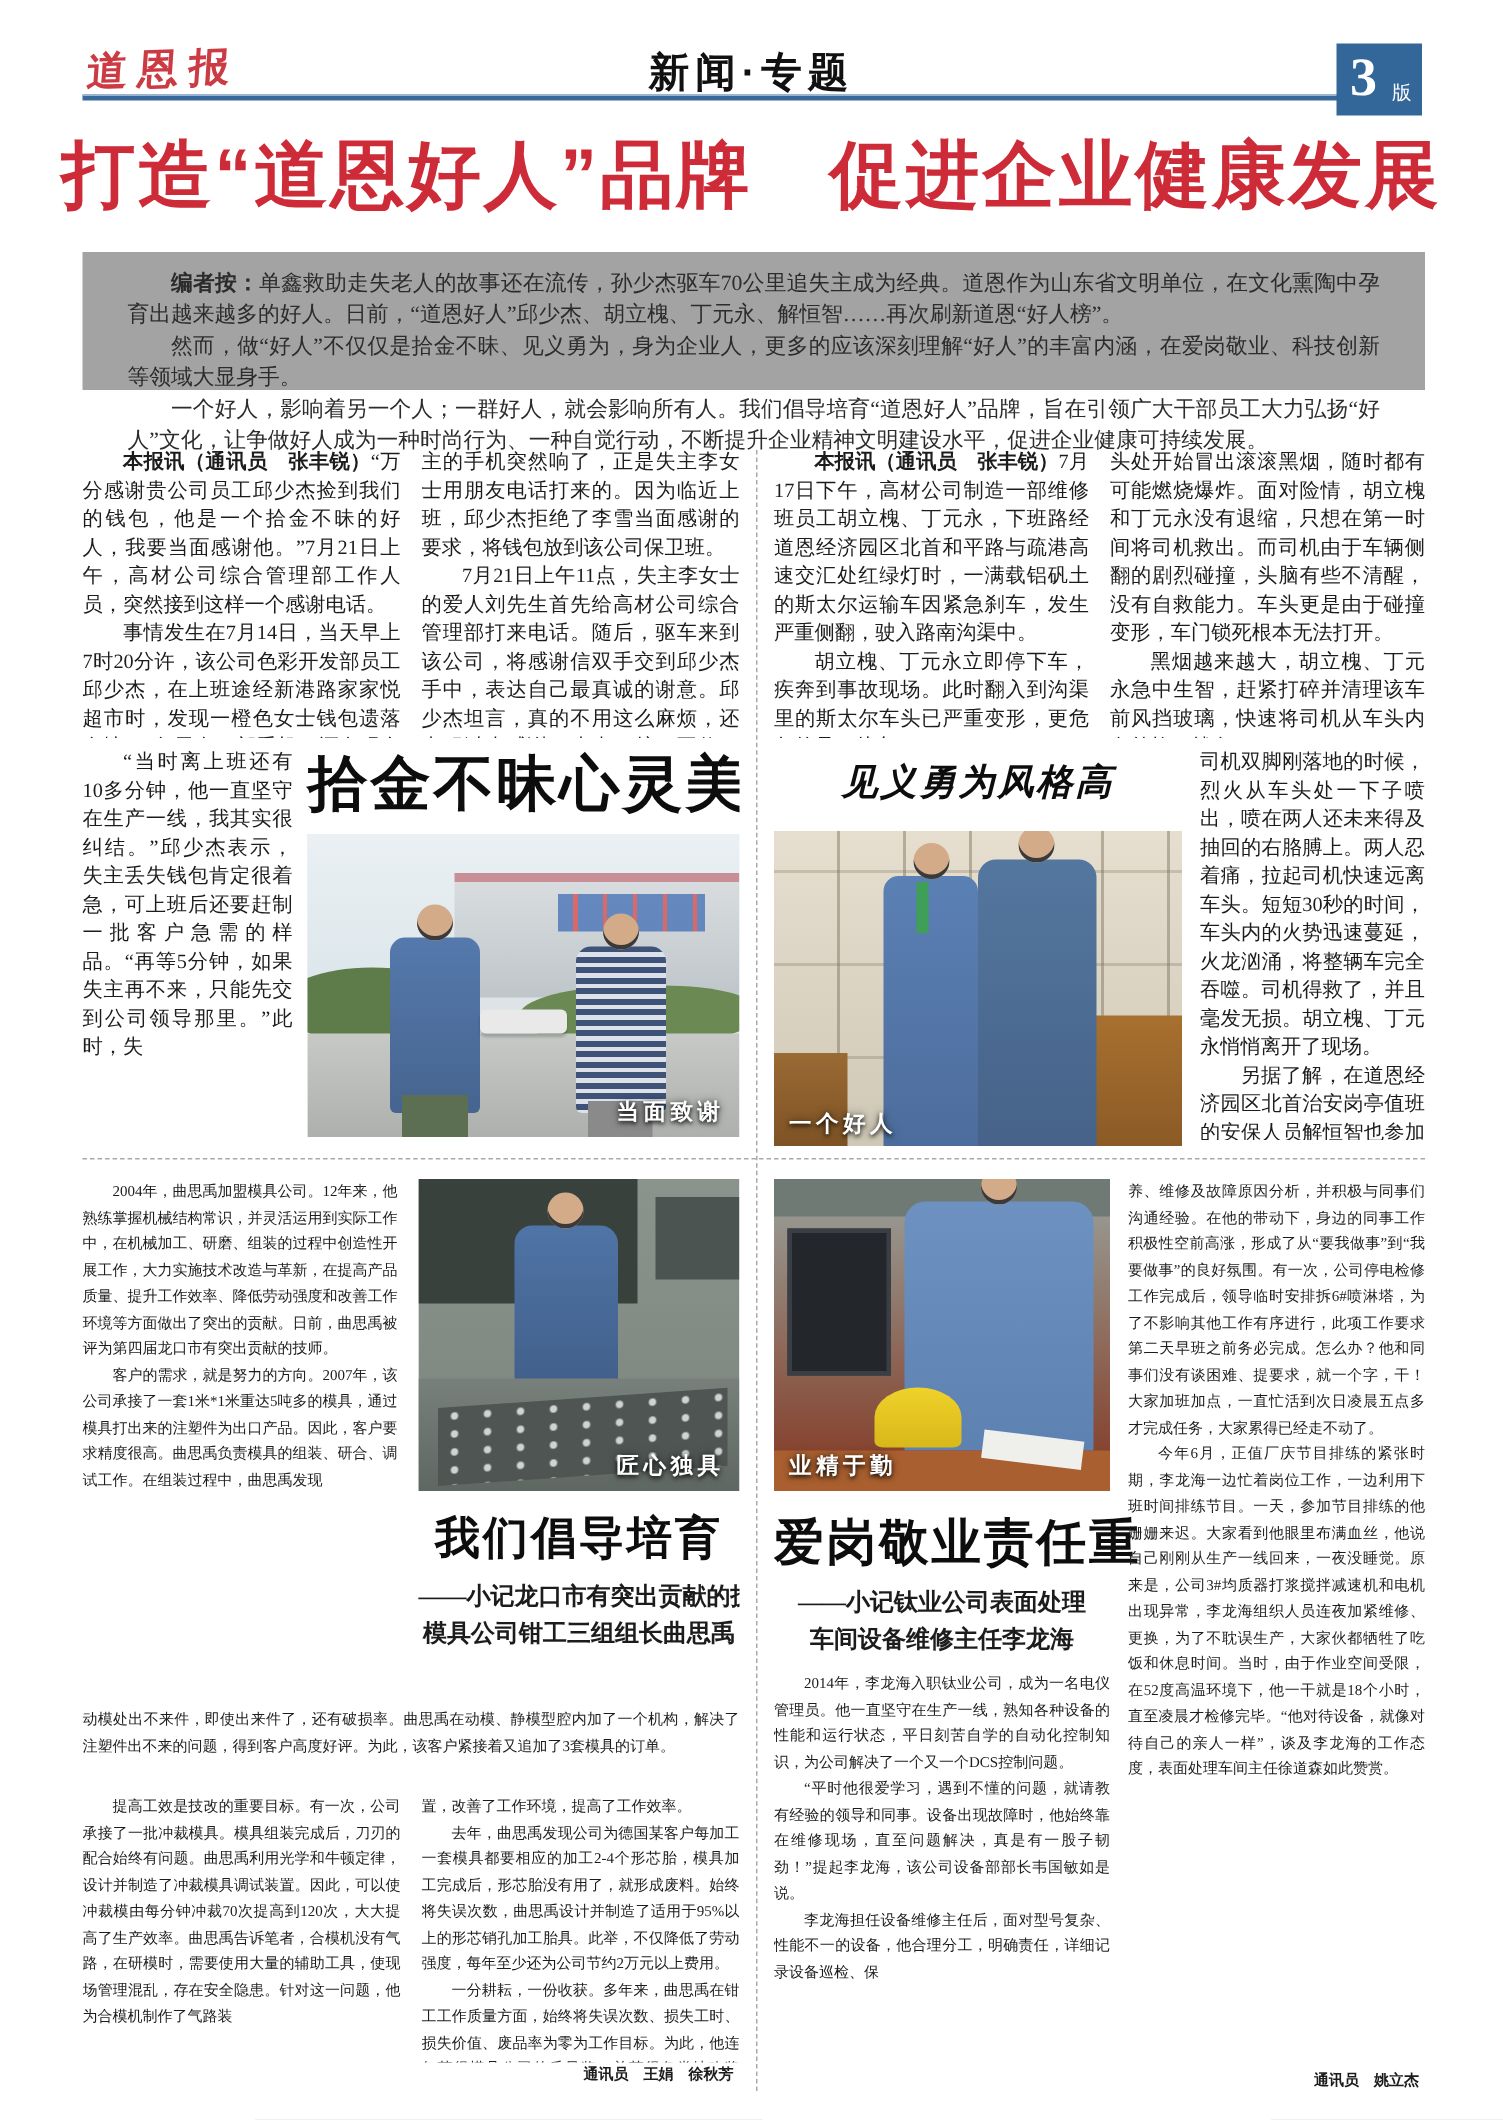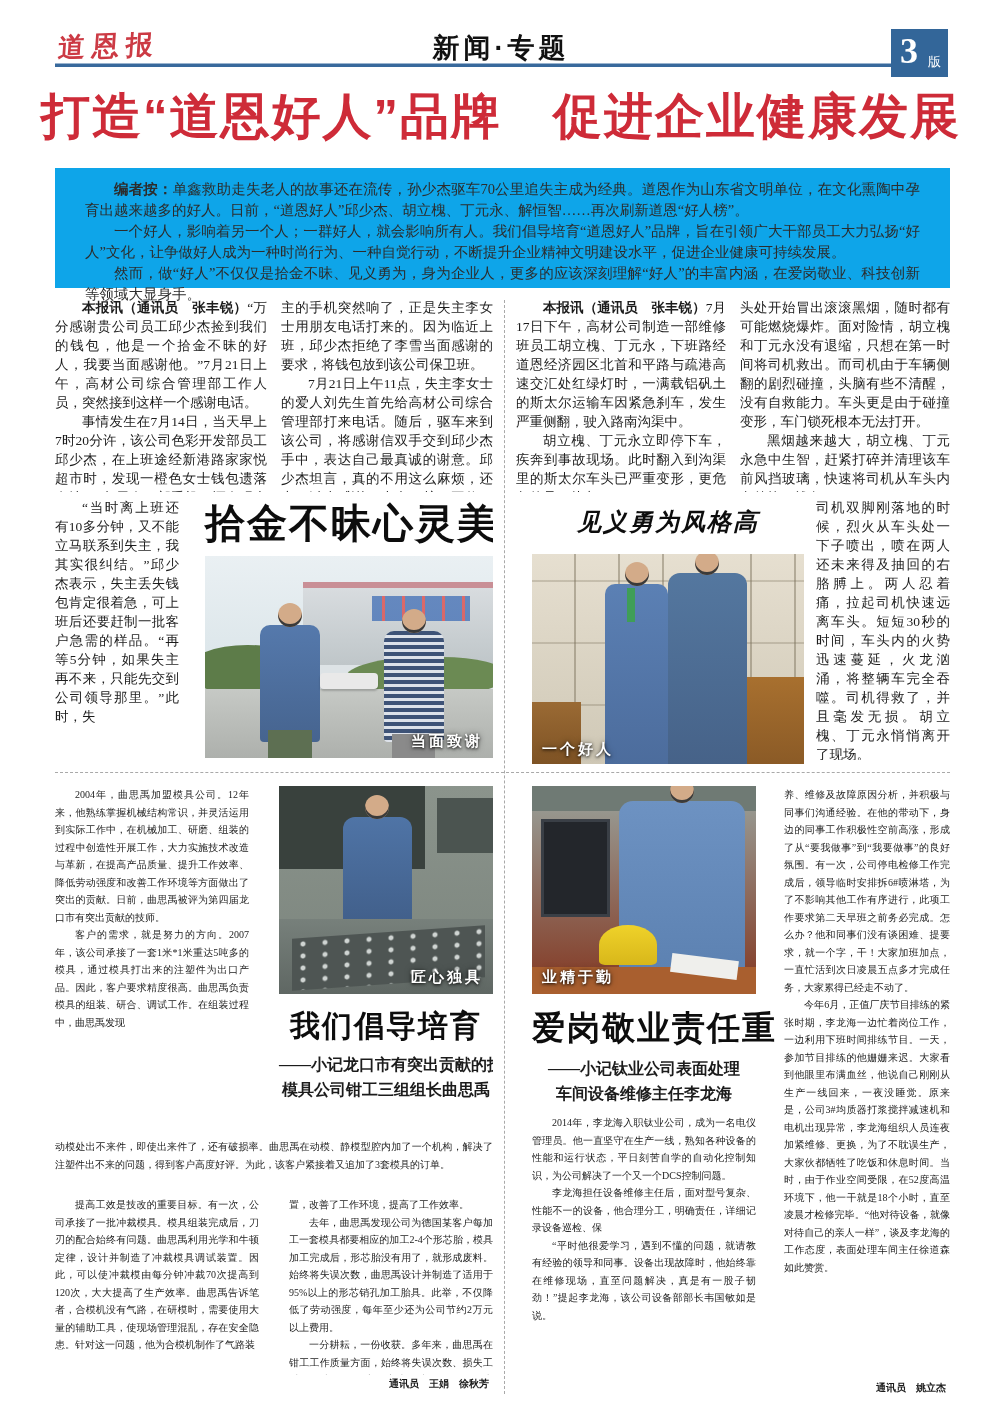--- a/index.html
+++ b/index.html
@@ -16,21 +16,21 @@
                border-top:1px solid #9ab4cf;}
   .page-box{position:absolute;right:54px;top:29px;width:57px;height:48px;background:#336699;color:#fff;}
   .page-box .num{position:absolute;left:9px;top:1px;font-size:36px;font-weight:bold;}
   .page-box .unit{position:absolute;right:7px;bottom:6px;font-size:13px;}
 
   
   .main-headline{position:absolute;left:0;right:0;top:84px;text-align:center;font-size:49px;
                  font-weight:900;color:#ce2b38;letter-spacing:2px;}
 
   
-  .editor-note{position:absolute;left:55px;right:52px;top:168px;height:120px;background:#0ea5e9;
+  .editor-note{position:absolute;left:55px;right:52px;top:168px;height:92px;background:#a3a3a3;
                box-sizing:border-box;padding:11px 30px;font-size:14.5px;line-height:21px;color:#2c2c2c;}
   .editor-note p{margin:0;text-indent:2em;text-align:justify;}
   .editor-note .lead{font-weight:bold;}
 
   
   .content{position:absolute;left:55px;top:298px;width:895px;height:1100px;}
   .vdash{position:absolute;left:449px;top:2px;bottom:4px;border-left:1px dashed #a9a9a9;}
   .hdash{position:absolute;left:0;right:0;top:474px;border-top:1px dashed #a9a9a9;}
   .quad{position:absolute;overflow:hidden;}
   #q1{left:0;top:0;width:438px;height:466px;}
@@ -102,62 +102,62 @@
 
   
   .s-room4{left:0;right:0;top:0;bottom:0;background:linear-gradient(#99a39d,#853f2a 92%);}
   .s-shelf4{left:0;top:0;right:0;height:12%;background:#6f7a74;}
   .s-monitor{left:4%;top:16%;width:28%;height:44%;background:#23262b;border:3px solid #3a3f46;}
   .s-man4{right:5%;top:7%;width:56%;height:80%;background:linear-gradient(#6d92c2,#5d82b2);border-radius:14px 14px 0 0;}
   .s-helmet{left:30%;bottom:14%;width:26%;height:19%;background:linear-gradient(#efd22a,#d8b71a);border-radius:50% 50% 10% 10%;}
   .s-desk4{left:0;right:0;bottom:0;height:13%;background:#a95f2f;}
   .s-paper{right:8%;bottom:9%;width:30%;height:9%;background:#efefec;transform:rotate(7deg);}
 
-  .stack{display:flex;flex-direction:column;margin-left:16px;}
+  .stack{display:flex;flex-direction:column;}
   .grow{flex:1;overflow:hidden;}
 </style>
 </head>
 <body>
 
 <div class="page">
 
   <div class="masthead">道恩报</div>
   <div class="section-title sans">新闻·专题</div>
   <div class="header-rule"></div>
   <div class="page-box">
     <span class="num">3</span>
     <span class="unit">版</span>
   </div>
 
   <div class="main-headline sans">打造“道恩好人”品牌　促进企业健康发展</div>
 
   <div class="editor-note">
     <p><span class="lead">编者按：</span><span>单鑫救助走失老人的故事还在流传，孙少杰驱车70公里追失主成为经典。道恩作为山东省文明单位，在文化熏陶中孕育出越来越多的好人。日前，“道恩好人”邱少杰、胡立槐、丁元永、解恒智……再次刷新道恩“好人榜”。</span></p>
+    <p>然而，做“好人”不仅仅是拾金不昧、见义勇为，身为企业人，更多的应该深刻理解“好人”的丰富内涵，在爱岗敬业、科技创新等领域大显身手。</p>
     <p>一个好人，影响着另一个人；一群好人，就会影响所有人。我们倡导培育“道恩好人”品牌，旨在引领广大干部员工大力弘扬“好人”文化，让争做好人成为一种时尚行为、一种自觉行动，不断提升企业精神文明建设水平，促进企业健康可持续发展。</p>
-    <p>然而，做“好人”不仅仅是拾金不昧、见义勇为，身为企业人，更多的应该深刻理解“好人”的丰富内涵，在爱岗敬业、科技创新等领域大显身手。</p>
   </div>
 
   <div class="content">
     <div class="vdash"></div>
     <div class="hdash"></div>
 
     <div id="q1" class="quad">
       <div class="row gap" style="height:194px;">
         <div class="bt" style="width:212px;height:194px;">
           <p><span class="lead">本报讯（通讯员　张丰锐）</span><span>“万分感谢贵公司员工邱少杰捡到我们的钱包，他是一个拾金不昧的好人，我要当面感谢他。”7月21日上午，高材公司综合管理部工作人员，突然接到这样一个感谢电话。</span></p>
           <p>事情发生在7月14日，当天早上7时20分许，该公司色彩开发部员工邱少杰，在上班途经新港路家家悦超市时，发现一橙色女士钱包遗落在地。“包里有一部手机，还有现金和一些证件，”邱少杰回忆道，当时他第一个念头就是查看失主手机的通讯录，联系她的亲友前来领取钱包。打开手机时，邱少杰傻了眼：手机设有锁屏密码，根本无法通过这种方式联系失主。</p>
         </div>
         <div class="bt" style="width:212px;height:194px;">
           <p class="ni">主的手机突然响了，正是失主李女士用朋友电话打来的。因为临近上班，邱少杰拒绝了李雪当面感谢的要求，将钱包放到该公司保卫班。</p>
           <p>7月21日上午11点，失主李女士的爱人刘先生首先给高材公司综合管理部打来电话。随后，驱车来到该公司，将感谢信双手交到邱少杰手中，表达自己最真诚的谢意。邱少杰坦言，真的不用这么麻烦，还专程过来感谢，小事一桩，不值一提。</p>
         </div>
       </div>
       <div class="row" style="margin-top:6px;">
         <div class="bt" style="width:140px;height:262px;margin-right:10px;">
-          <p>“当时离上班还有10多分钟，又不能立马联系到失主，我其实很纠结。”邱少杰表示，失主丢失钱包肯定很着急，可上班后还要赶制一批客户急需的样品。“再等5分钟，如果失主再不来，只能先交到公司领导那里。”此时，失</p>
+          <p>“当时离上班还有10多分钟，他一直坚守在生产一线，我其实很纠结。”邱少杰表示，失主丢失钱包肯定很着急，可上班后还要赶制一批客户急需的样品。“再等5分钟，如果失主再不来，只能先交到公司领导那里。”此时，失</p>
         </div>
         <div class="stack" style="width:288px;">
           <div class="art-title t40">拾金不昧心灵美</div>
           <div class="photo" style="width:288px;height:202px;margin-top:8px;">
             <div class="s-sky"></div>
             <div class="s-bldg"></div>
             <div class="s-sign"></div>
             <div class="s-green1"></div>
             <div class="s-green2"></div>
             <div class="s-road"></div>
@@ -254,22 +254,22 @@
             <div class="s-helmet"></div>
             <div class="s-desk4"></div>
             <div class="s-paper"></div>
             <span class="cap l">业精于勤</span>
           </div>
           <div class="art-title t33" style="margin-top:12px;">爱岗敬业责任重</div>
           <div class="art-sub" style="margin-top:6px;">——小记钛业公司表面处理</div>
           <div class="art-sub">车间设备维修主任李龙海</div>
           <div class="bt bts grow" style="margin-top:8px;">
             <p>2014年，李龙海入职钛业公司，成为一名电仪管理员。他一直坚守在生产一线，熟知各种设备的性能和运行状态，平日刻苦自学的自动化控制知识，为公司解决了一个又一个DCS控制问题。</p>
+            <p>“平时他很爱学习，遇到不懂的问题，就请教有经验的领导和同事。设备出现故障时，他始终靠在维修现场，直至问题解决，真是有一股子韧劲！”提起李龙海，该公司设备部部长韦国敏如是说。</p>
             <p>李龙海担任设备维修主任后，面对型号复杂、性能不一的设备，他合理分工，明确责任，详细记录设备巡检、保</p>
-            <p>“平时他很爱学习，遇到不懂的问题，就请教有经验的领导和同事。设备出现故障时，他始终靠在维修现场，直至问题解决，真是有一股子韧劲！”提起李龙海，该公司设备部部长韦国敏如是说。</p>
           </div>
         </div>
         <div class="stack grow">
           <div class="bt bts grow">
             <p class="ni">养、维修及故障原因分析，并积极与同事们沟通经验。在他的带动下，身边的同事工作积极性空前高涨，形成了从“要我做事”到“我要做事”的良好氛围。有一次，公司停电检修工作完成后，领导临时安排拆6#喷淋塔，为了不影响其他工作有序进行，此项工作要求第二天早班之前务必完成。怎么办？他和同事们没有谈困难、提要求，就一个字，干！大家加班加点，一直忙活到次日凌晨五点多才完成任务，大家累得已经走不动了。</p>
             <p>今年6月，正值厂庆节目排练的紧张时期，李龙海一边忙着岗位工作，一边利用下班时间排练节目。一天，参加节目排练的他姗姗来迟。大家看到他眼里布满血丝，他说自己刚刚从生产一线回来，一夜没睡觉。原来是，公司3#均质器打浆搅拌减速机和电机出现异常，李龙海组织人员连夜加紧维修、更换，为了不耽误生产，大家伙都牺牲了吃饭和休息时间。当时，由于作业空间受限，在52度高温环境下，他一干就是18个小时，直至凌晨才检修完毕。“他对待设备，就像对待自己的亲人一样”，谈及李龙海的工作态度，表面处理车间主任徐道森如此赞赏。</p>
           </div>
           <div class="byline bts">通讯员　姚立杰</div>
         </div>
       </div>

